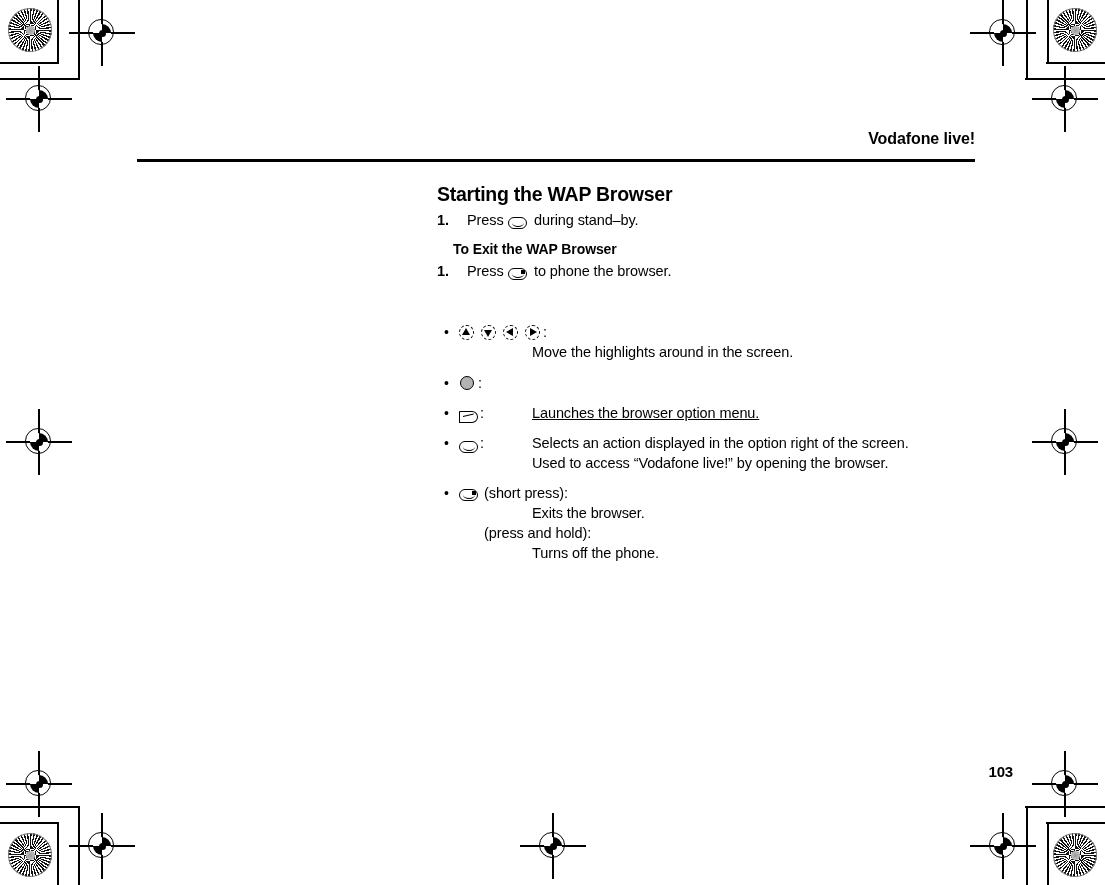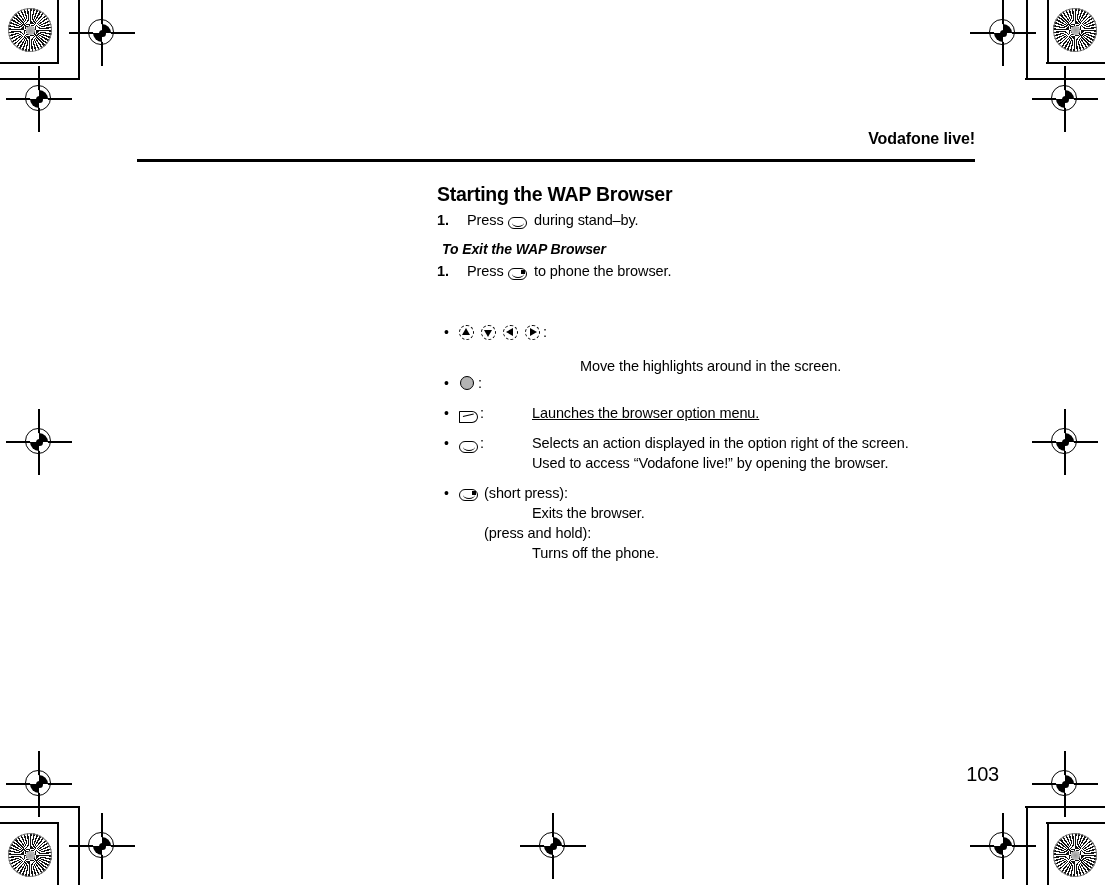--- a/index.html
+++ b/index.html
@@ -71,21 +71,21 @@
   .body{
     position:absolute;font-size:14.5px;letter-spacing:-.1px;white-space:nowrap;
   }
   .num{
     position:absolute;font-size:14.5px;font-weight:bold;
   }
   .bullet{
     position:absolute;font-size:14px;line-height:1;
   }
   .pagenum{
-    position:absolute;right:106px;top:763px;font-size:20px;font-weight:normal;letter-spacing:-.2px;
+    position:absolute;right:92px;top:763px;font-size:15px;font-weight:bold;letter-spacing:-.2px;
   }
 
   
   .keywrap{position:absolute;display:inline-block;}
 
   
   .softkey{
     position:relative;display:inline-block;
     width:19px;height:12px;box-sizing:border-box;
     border:1.4px solid #000;
@@ -241,21 +241,21 @@
 
     <div class="h1" style="left:437px;top:183px;">Starting the WAP Browser</div>
 
     <div class="num" style="left:437px;top:212px;">1.</div>
     <div class="body" style="left:467px;top:212px;">Press</div>
     <span class="keywrap" style="left:508px;top:215px;">
       <span class="softkey sk-plain"><span class="sk-arc"></span></span>
     </span>
     <div class="body" style="left:534px;top:212px;">during stand–by.</div>
 
-    <div class="h2" style="left:442px;top:241px;font-style:italic;">To Exit the WAP Browser</div>
+    <div class="h2" style="left:453px;top:241px;">To Exit the WAP Browser</div>
 
     <div class="num" style="left:437px;top:263px;">1.</div>
     <div class="body" style="left:467px;top:263px;">Press</div>
     <span class="keywrap" style="left:508px;top:266px;">
       <span class="softkey sk-plain"><span class="sk-arc"></span><span class="sk-sq"></span></span>
     </span>
     <div class="body" style="left:534px;top:263px;">to phone the browser.</div>
 
 
     <div class="bullet" style="left:444px;top:325px;">•</div>
@@ -265,21 +265,21 @@
     <span class="keywrap" style="left:481px;top:325px;">
       <span class="dirkey"><span class="tri tri-dn"></span></span>
     </span>
     <span class="keywrap" style="left:503px;top:325px;">
       <span class="dirkey"><span class="tri tri-lf"></span></span>
     </span>
     <span class="keywrap" style="left:525px;top:325px;">
       <span class="dirkey"><span class="tri tri-rt"></span></span>
     </span>
     <div class="body" style="left:543px;top:324px;">:</div>
-    <div class="body" style="left:532px;top:358px;margin-left:48px;">Move the highlights around in the screen.</div>
+    <div class="body" style="left:532px;top:344px;">Move the highlights around in the screen.</div>
 
     <div class="bullet" style="left:444px;top:376px;">•</div>
     <span class="keywrap" style="left:460px;top:376px;">
       <span class="centrekey"></span>
     </span>
     <div class="body" style="left:478px;top:375px;">:</div>
 
     <div class="bullet" style="left:444px;top:406px;">•</div>
     <span class="keywrap" style="left:459px;top:409px;">
       <span class="softkey sk-left"><span class="sk-slash"></span></span>

